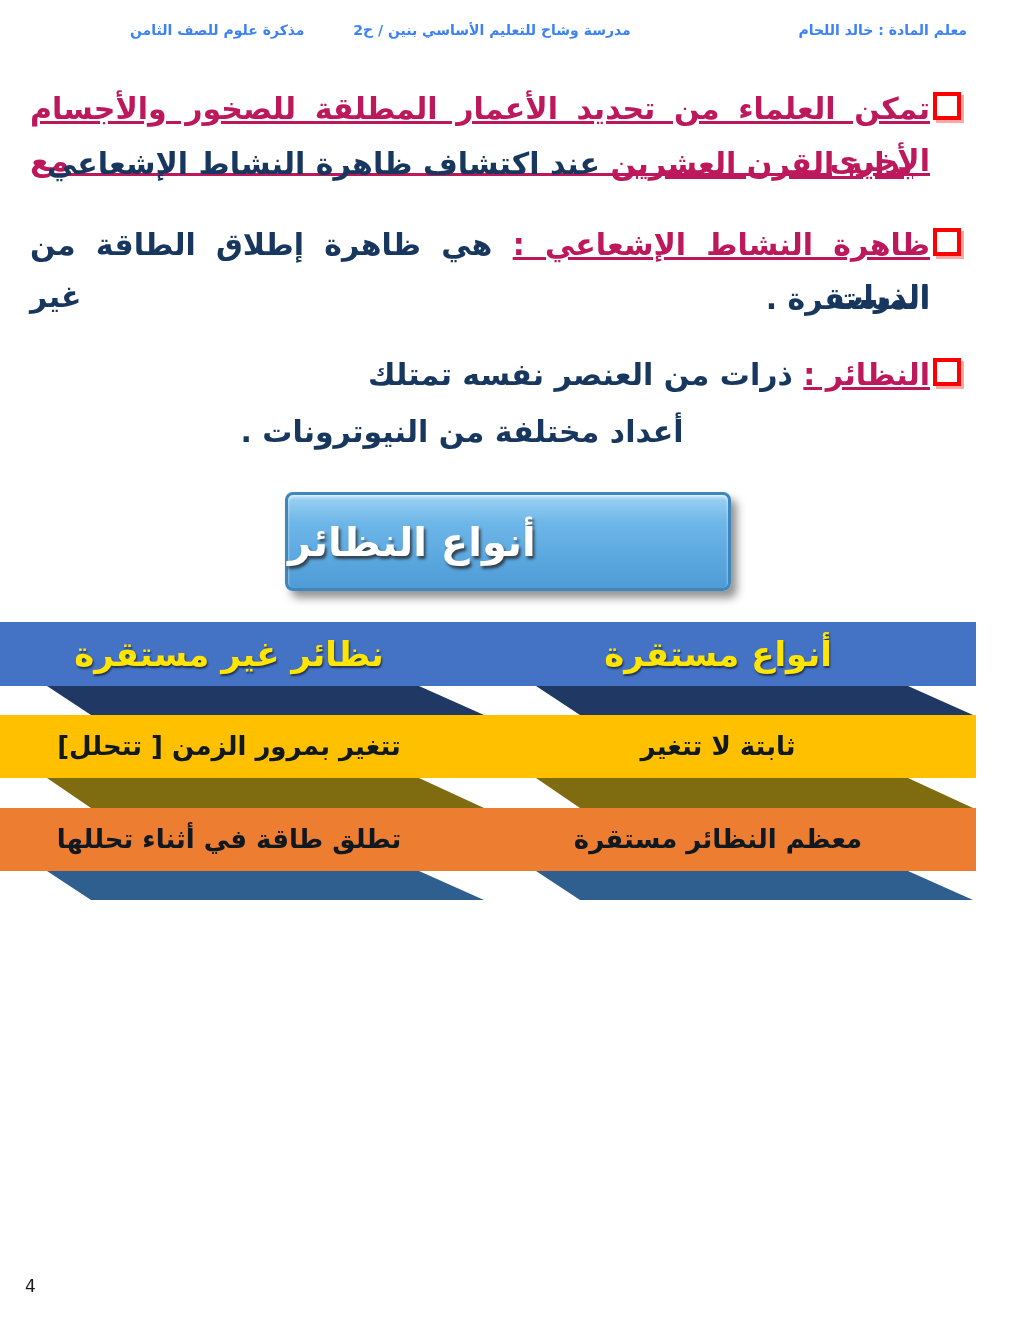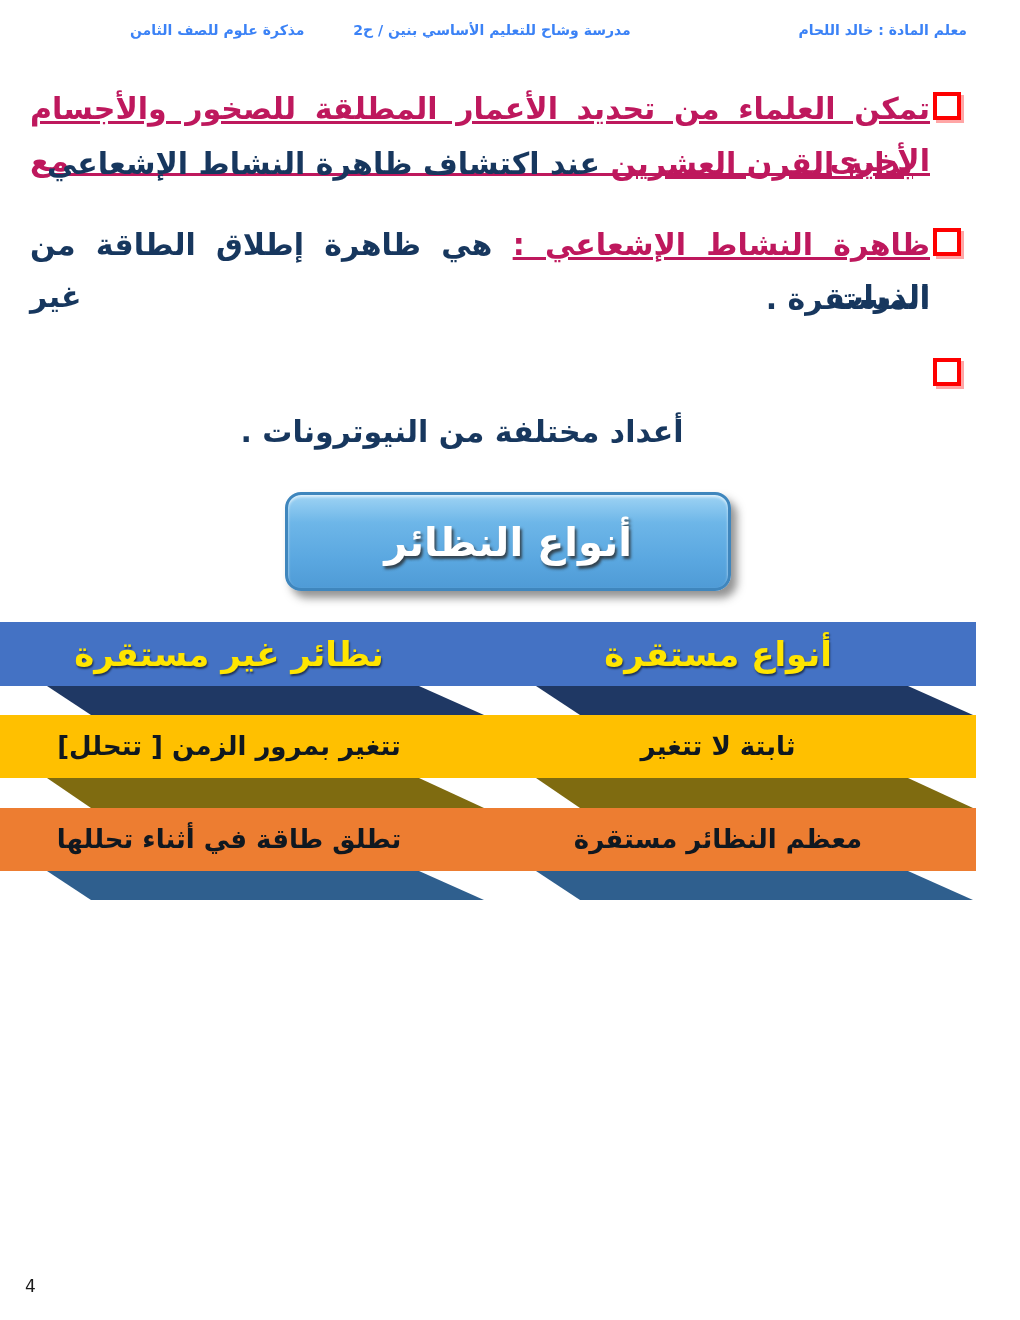--- a/index.html
+++ b/index.html
@@ -31,25 +31,25 @@
     border:4px solid #FE0000;background:#fff;
     box-shadow:3px 3px 0 rgba(254,0,0,0.35);
   }
   .sq1{top:92px;} .sq2{top:228px;} .sq3{top:358px;}
   .b1l1{top:83px;} .b1l2{top:138px;}
   .b2l1{top:219px;} .b2l2{top:273px;}
   .b3l1{top:349px;} .b3l2{top:406px;transform:translateX(-18px);}
   
   .types-button{
     position:absolute;left:285px;top:492px;width:440px;height:93px;
-    border-radius:16px;
+    border-radius:8px;
     background:linear-gradient(180deg,#9ed3f4 0%,#6db6e8 30%,#5aa7e0 70%,#4f9bd6 100%);
     border:3px solid #3f86bd;
     box-shadow:6px 7px 8px rgba(40,40,40,0.5), inset 0 2px 3px rgba(255,255,255,0.7);
-    display:flex;align-items:center;justify-content:center;
+    display:flex;align-items:center;justify-content:flex-end;
     direction:rtl;
   }
   .types-button span{
     color:#ffffff;font-size:40px;font-weight:bold;
     text-shadow:2px 3px 3px rgba(40,40,40,0.8);
     white-space:nowrap;
   }
   
   .col{position:absolute;top:622px;width:440px;direction:rtl;}
   .col-right{left:536px;}
@@ -89,20 +89,21 @@
   <span class="bsq sq1"></span>
   <span class="bsq sq2"></span>
   <span class="bsq sq3"></span>
 
   <div class="bline just b1l1"><span class="red">تمكن العلماء من تحديد الأعمار المطلقة للصخور والأجسام الأخرى مع</span></div>
   <div class="bline ctr b1l2"><span class="red">بداية القرن العشرين</span> <span class="navy">عند اكتشاف ظاهرة النشاط الإشعاعي</span></div>
 
   <div class="bline just b2l1"><span class="red">ظاهرة النشاط الإشعاعي :</span> <span class="navy">هي ظاهرة إطلاق الطاقة من الذرات غير</span></div>
   <div class="bline rgt b2l2"><span class="navy">المستقرة .</span></div>
 
+  <div class="bline rgt b3l1"><span class="red">النظائر :</span> <span class="navy">ذرات من العنصر نفسه تمتلك</span></div>
   <div class="bline ctr b3l2"><span class="navy">أعداد مختلفة من النيوترونات .</span></div>
 
   <div class="types-button">
     <span>أنواع النظائر</span>
   </div>
 
   <div class="col col-right">
     <div class="band band-header">أنواع مستقرة</div>
     <div class="sep sep-navy"></div>
     <div class="band band-row row-yellow">ثابتة لا تتغير</div>

